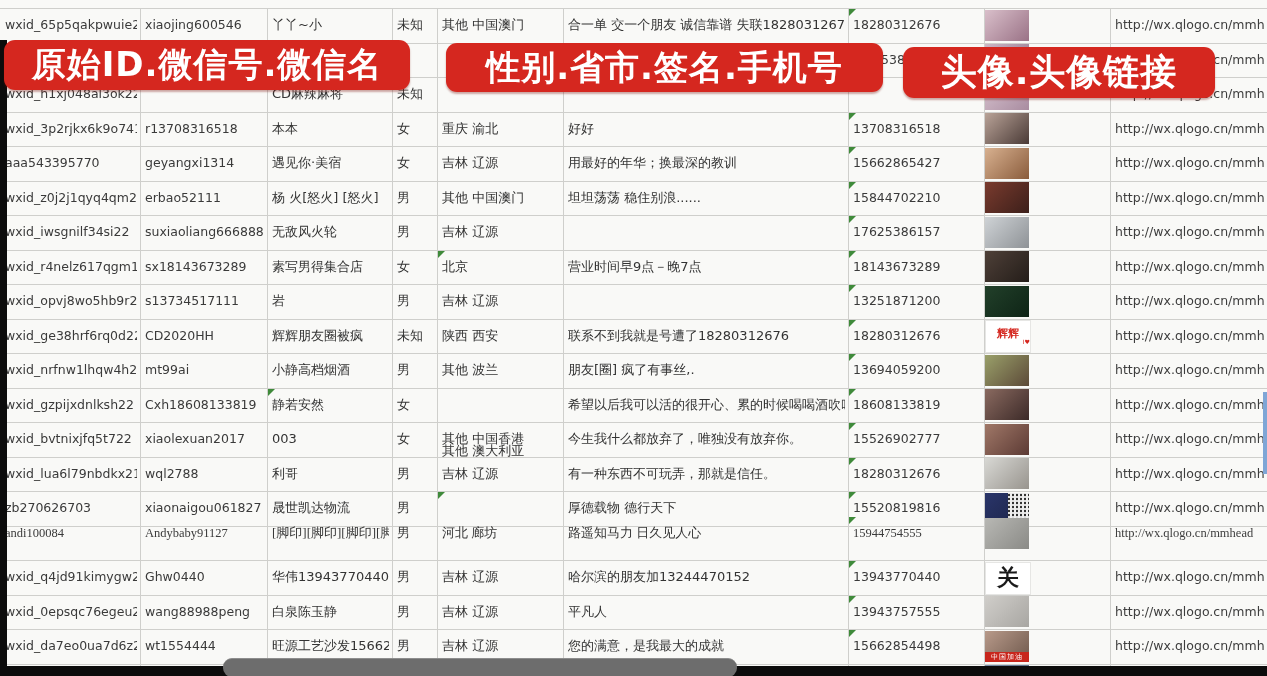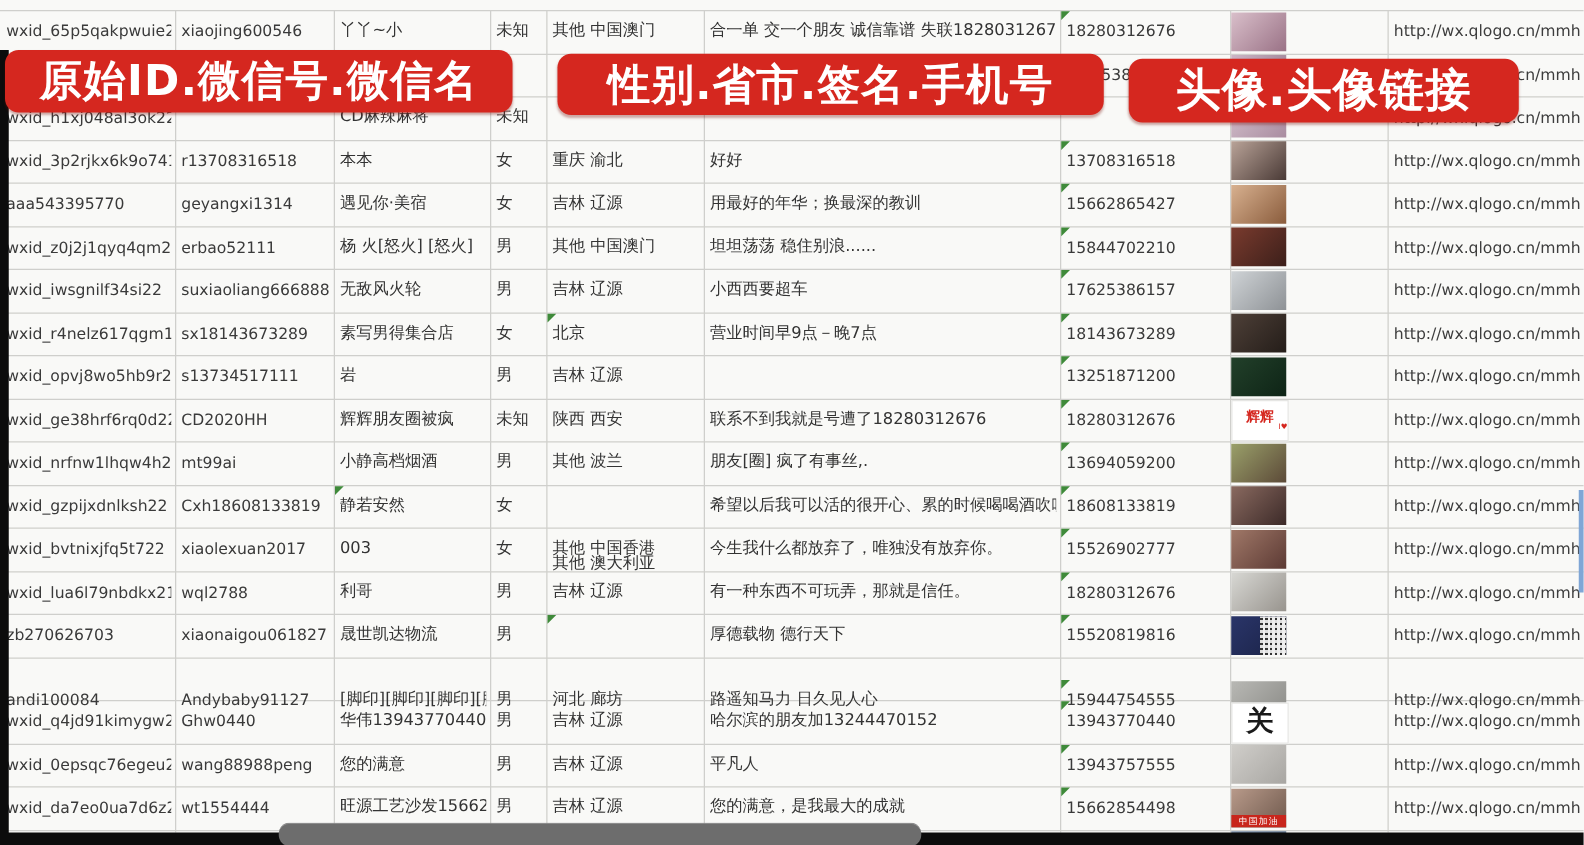--- a/index.html
+++ b/index.html
@@ -168,21 +168,20 @@
       <div class="cell" style="left: 984px; width: 126px;"></div>
       <div class="avatar" style="left: 985px; top: 1.5px; background: linear-gradient(135deg, rgb(122, 59, 46), rgb(60, 31, 26));"></div>
       <div class="cell url" style="left: 1115px; width: 149px;">http://wx.qlogo.cn/mmhead</div>
     </div>
     <div class="row" style="top: 215px;">
       <div class="cell latin" style="left: 5px; width: 132px;">wxid_iwsgnilf34si22</div>
       <div class="cell latin" style="left: 145px; width: 119px;">suxiaoliang666888</div>
       <div class="cell " style="left: 272px; width: 117px;">无敌风火轮</div>
       <div class="cell " style="left: 397px; width: 37px;">男</div>
       <div class="cell " style="left: 442px; width: 118px;">吉林 辽源</div>
-      <div class="cell " style="left: 568px; width: 277px;">小西西要超车</div>
       <div class="cell latin" style="left: 853px; width: 128px;">17625386157</div>
       <div class="corner-marker" style="left: 849px; top: 1px;"></div>
       <div class="cell" style="left: 984px; width: 126px;"></div>
       <div class="avatar" style="left: 985px; top: 1.5px; background: linear-gradient(135deg, rgb(207, 211, 214), rgb(142, 146, 150));"></div>
       <div class="cell url" style="left: 1115px; width: 149px;">http://wx.qlogo.cn/mmhead</div>
     </div>
     <div class="row" style="top: 249.5px;">
       <div class="cell latin" style="left: 5px; width: 132px;">wxid_r4nelz617qgm12</div>
       <div class="cell latin" style="left: 145px; width: 119px;">sx18143673289</div>
       <div class="cell " style="left: 272px; width: 117px;">素写男得集合店</div>
@@ -286,21 +285,21 @@
       <div class="corner-marker" style="left: 438px; top: 1px;"></div>
       <div class="cell " style="left: 568px; width: 277px;">厚德载物 德行天下</div>
       <div class="cell latin" style="left: 853px; width: 128px;">15520819816</div>
       <div class="corner-marker" style="left: 849px; top: 1px;"></div>
       <div class="cell" style="left: 984px; width: 126px;"></div>
       <div class="avatar" style="left: 985px; top: 1.5px; background: linear-gradient(135deg, rgb(42, 53, 105), rgb(26, 34, 70));">
         <div class="qr"></div>
       </div>
       <div class="cell url" style="left: 1115px; width: 149px;">http://wx.qlogo.cn/mmhead</div>
     </div>
-    <div class="row" style="top: 543px;">
+    <div class="row" style="top: 516px; font-family: Liberation Serif, serif;">
       <div class="cell latin" style="left: 5px; width: 132px;">andi100084</div>
       <div class="cell latin" style="left: 145px; width: 119px;">Andybaby91127</div>
       <div class="cell " style="left: 272px; width: 117px;">[脚印][脚印][脚印][脚印]</div>
       <div class="cell " style="left: 397px; width: 37px;">男</div>
       <div class="cell " style="left: 442px; width: 118px;">河北 廊坊</div>
       <div class="cell " style="left: 568px; width: 277px;">路遥知马力 日久见人心</div>
       <div class="cell latin" style="left: 853px; width: 128px;">15944754555</div>
       <div class="corner-marker" style="left: 849px; top: 1px;"></div>
       <div class="cell" style="left: 984px; width: 126px;"></div>
       <div class="avatar" style="left: 985px; top: 1.5px; background: linear-gradient(135deg, rgb(184, 184, 180), rgb(138, 138, 134));"></div>
@@ -317,21 +316,21 @@
       <div class="corner-marker" style="left: 849px; top: 1px;"></div>
       <div class="cell" style="left: 984px; width: 126px;"></div>
       <div class="avatar" style="left: 985px; top: 1.5px; background: rgb(255, 255, 255); border: 1px solid rgb(230, 230, 228);">
         <span class="av-main" style="color: rgb(26, 26, 26); font-size: 22px;">关</span>
       </div>
       <div class="cell url" style="left: 1115px; width: 149px;">http://wx.qlogo.cn/mmhead</div>
     </div>
     <div class="row" style="top: 594.5px;">
       <div class="cell latin" style="left: 5px; width: 132px;">wxid_0epsqc76egeu22</div>
       <div class="cell latin" style="left: 145px; width: 119px;">wang88988peng</div>
-      <div class="cell " style="left: 272px; width: 117px;">您的满意</div>
+      <div class="cell " style="left: 272px; width: 117px;">白泉陈玉静</div>
       <div class="cell " style="left: 397px; width: 37px;">男</div>
       <div class="cell " style="left: 442px; width: 118px;">吉林 辽源</div>
       <div class="cell " style="left: 568px; width: 277px;">平凡人</div>
       <div class="cell latin" style="left: 853px; width: 128px;">13943757555</div>
       <div class="corner-marker" style="left: 849px; top: 1px;"></div>
       <div class="cell" style="left: 984px; width: 126px;"></div>
       <div class="avatar" style="left: 985px; top: 1.5px; background: linear-gradient(135deg, rgb(208, 206, 202), rgb(168, 166, 162));"></div>
       <div class="cell url" style="left: 1115px; width: 149px;">http://wx.qlogo.cn/mmhead</div>
     </div>
     <div class="row" style="top: 629px;">

